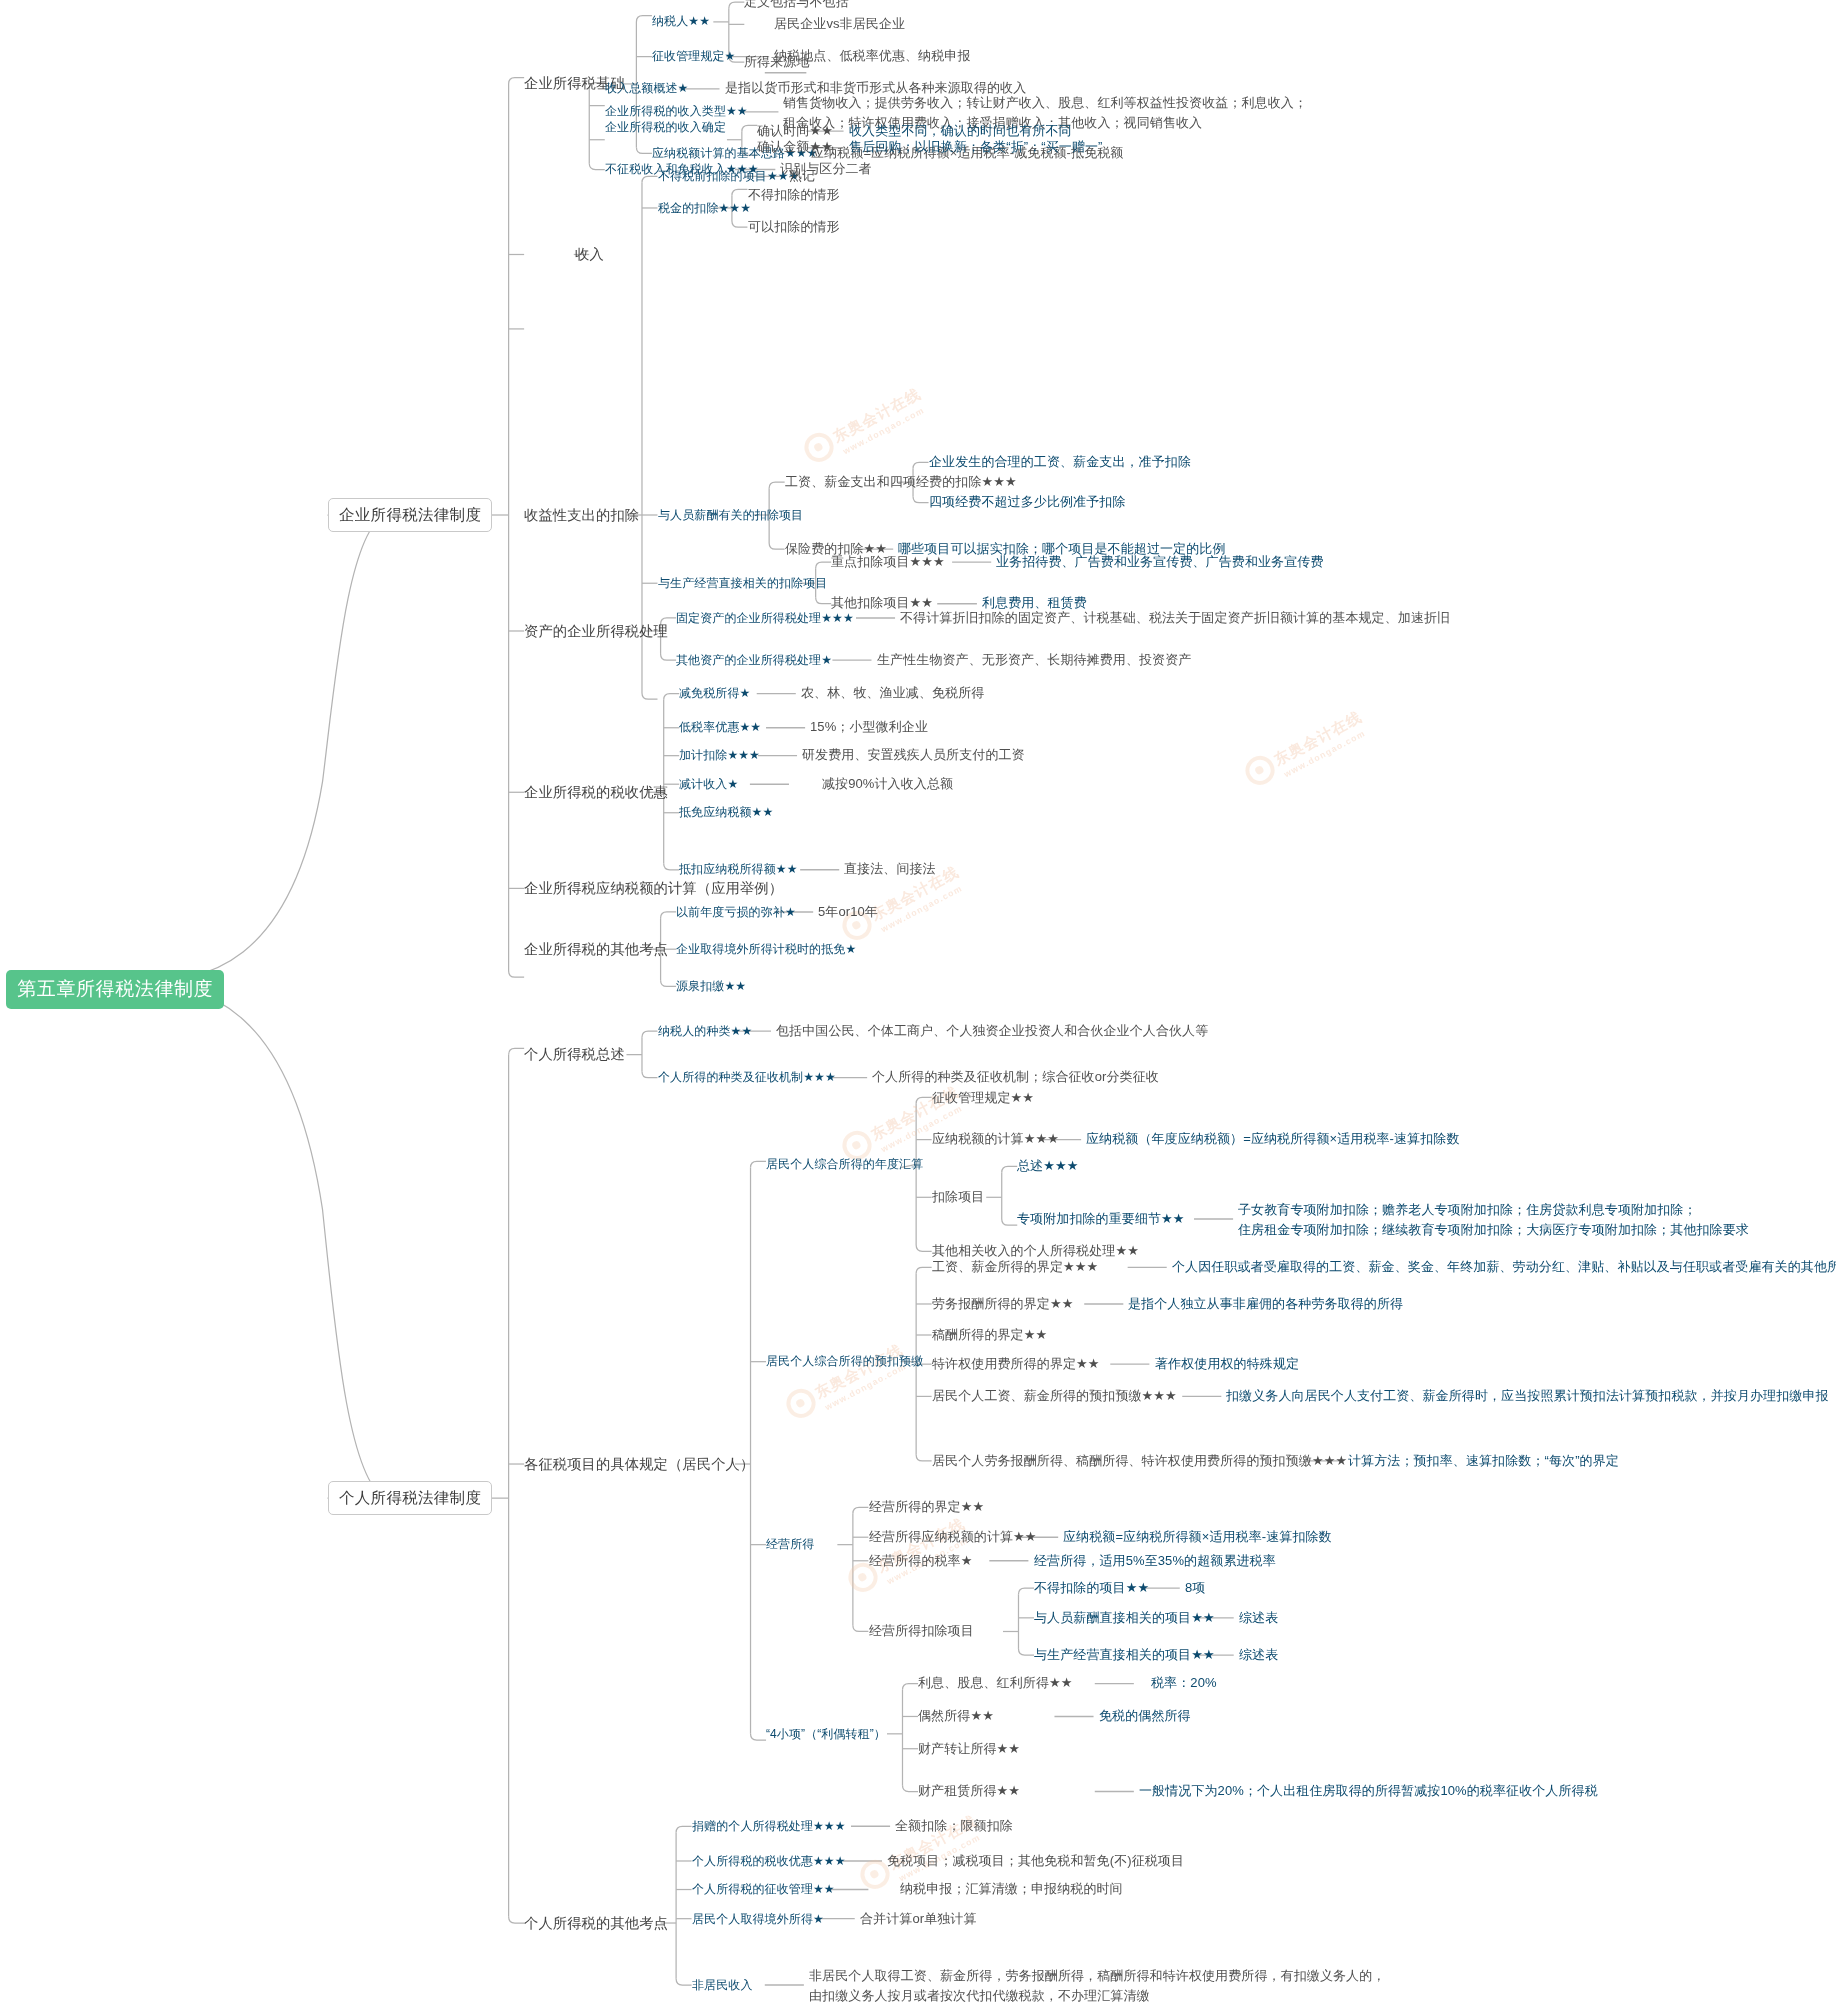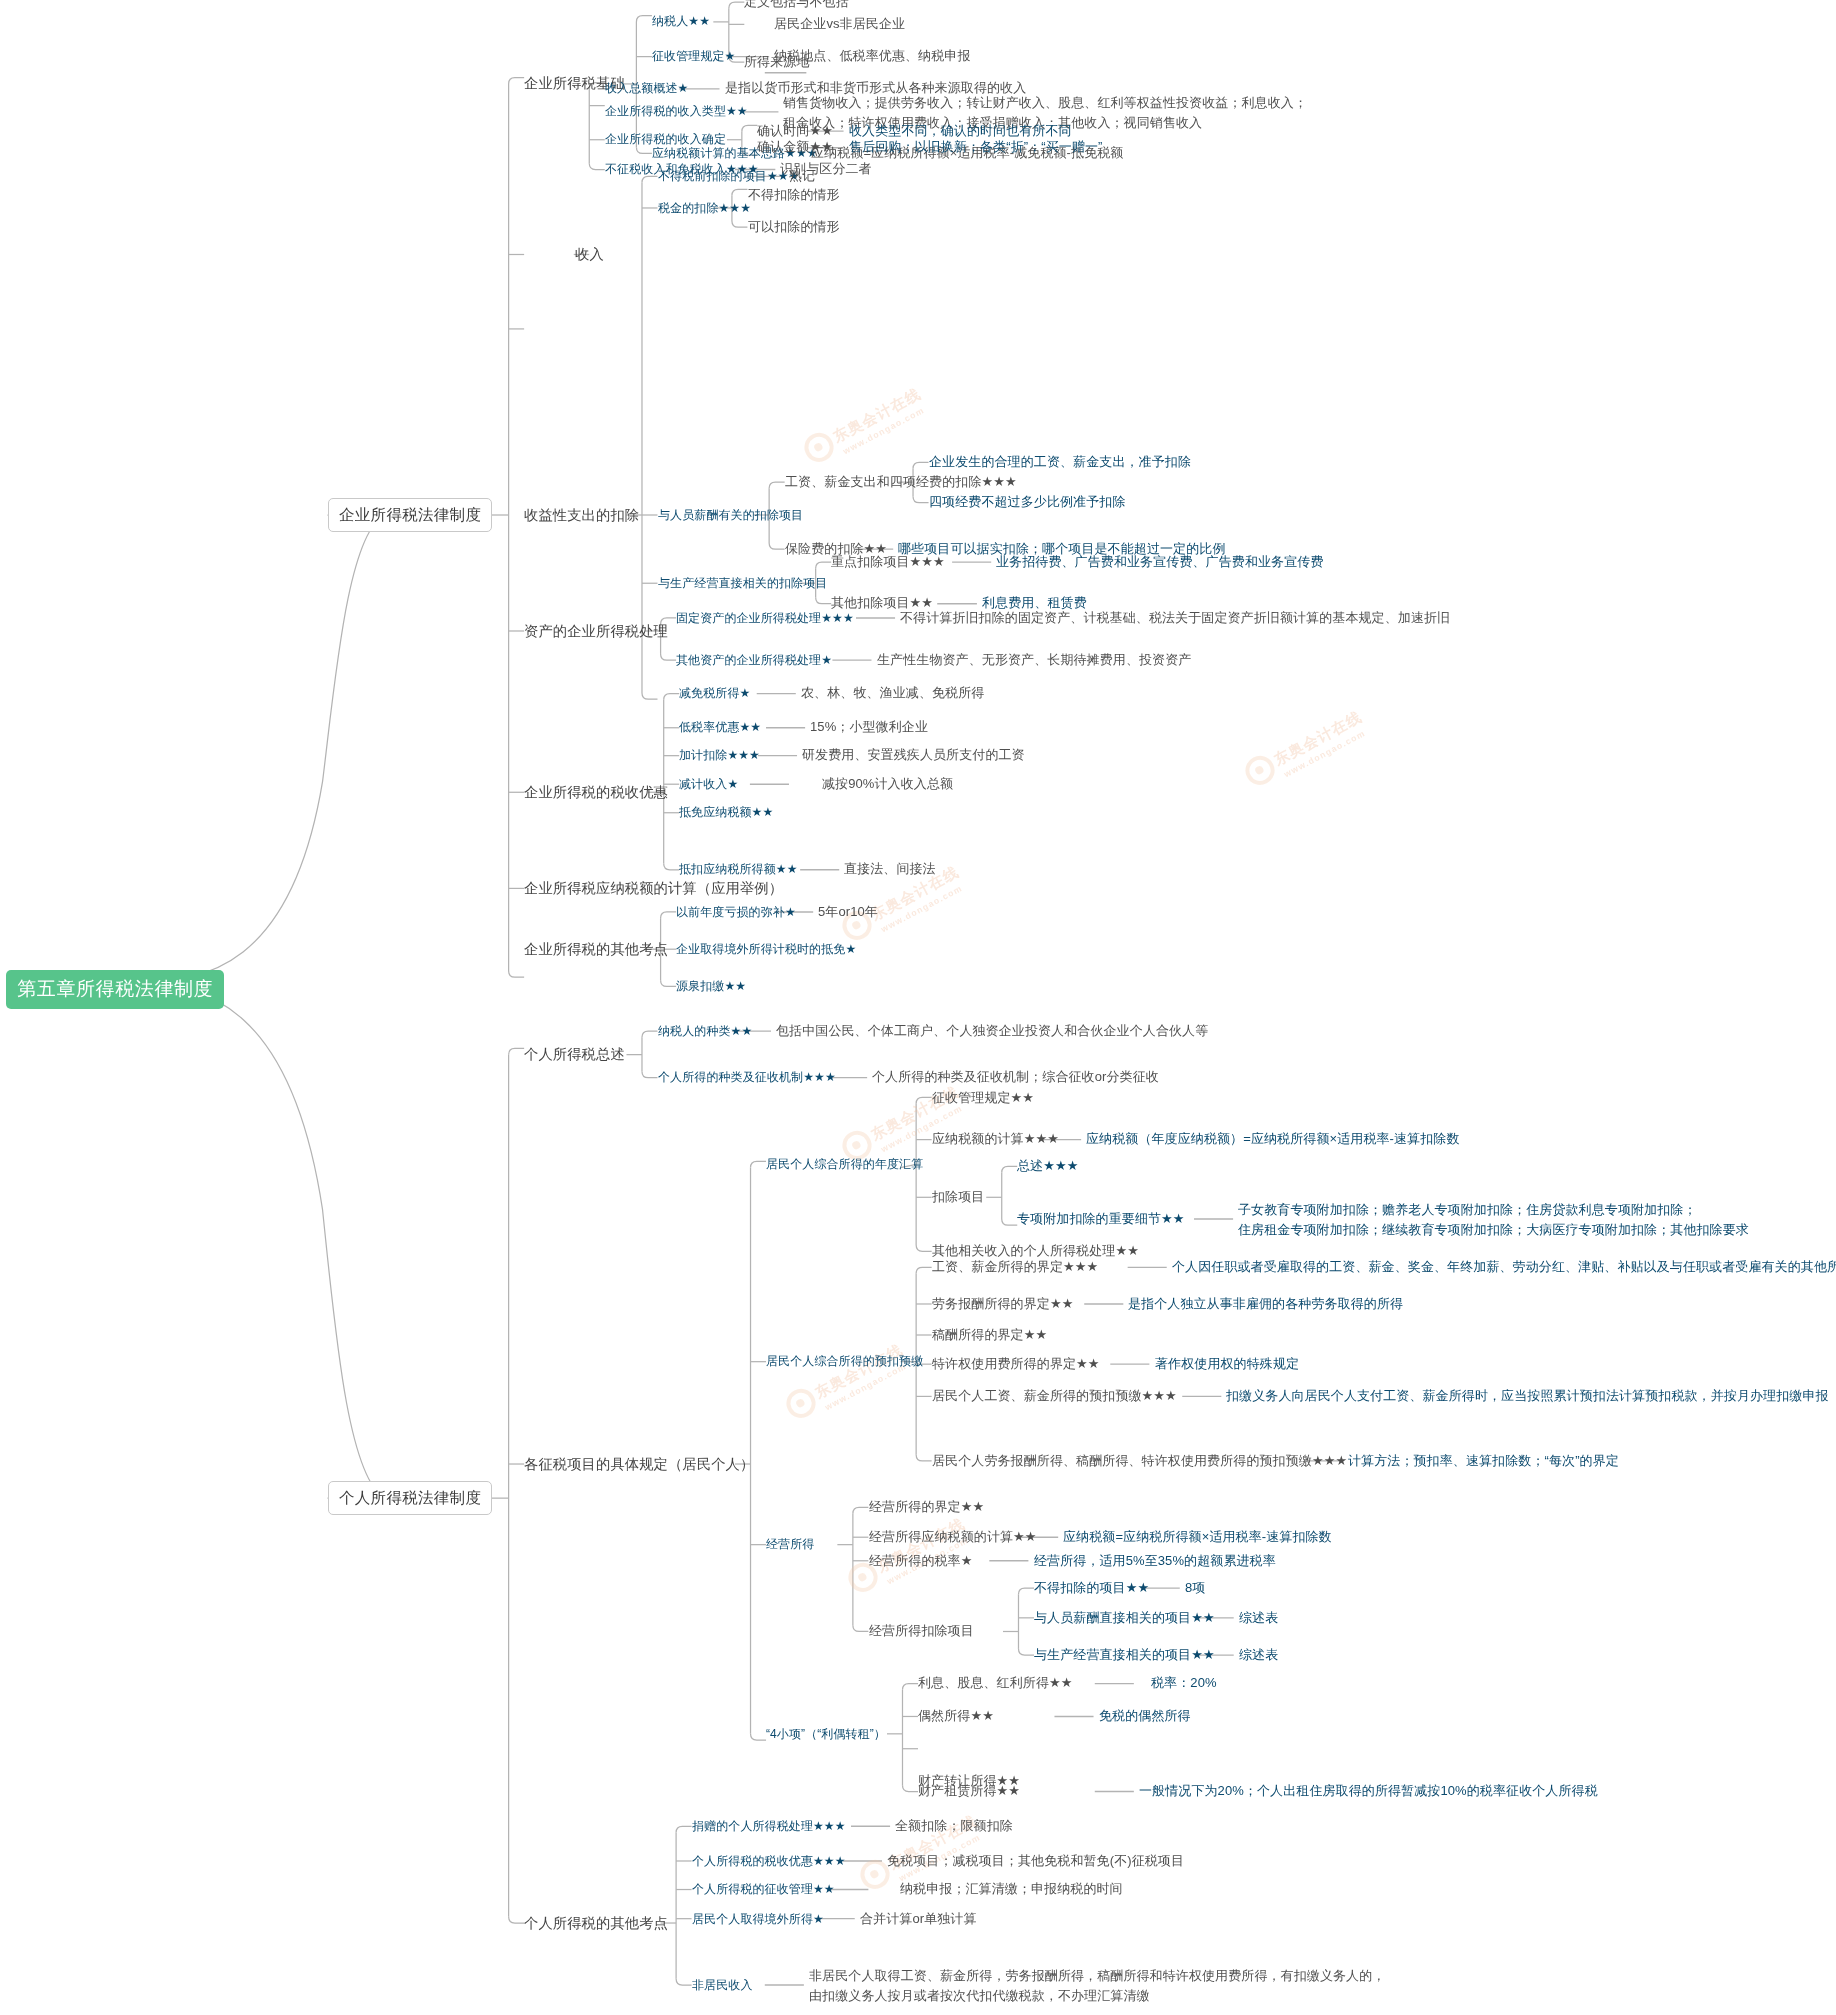--- a/index.html
+++ b/index.html
@@ -332,21 +332,21 @@
 
   <div class="node lvl1" style="left:575px; top:245px;">收入</div>
 
   <div class="node lvl2" style="left:605px; top:79px;">收入总额概述★</div>
   <div class="node lvl3" style="left:725px; top:79px;">是指以货币形式和非货币形式从各种来源取得的收入</div>
 
   <div class="node lvl2" style="left:605px; top:102px;">企业所得税的收入类型★★</div>
   <div class="node lvl3" style="left:783px; top:94px;">销售货物收入；提供劳务收入；转让财产收入、股息、红利等权益性投资收益；利息收入；</div>
   <div class="node lvl3" style="left:783px; top:114px;">租金收入；特许权使用费收入；接受捐赠收入；其他收入；视同销售收入</div>
 
-  <div class="node lvl2" style="left:605px; top:130px;">企业所得税的收入确定</div>
+  <div class="node lvl2" style="left:605px; top:118px;">企业所得税的收入确定</div>
   <div class="node lvl3" style="left:757px; top:122px;">确认时间★★</div>
   <div class="node lvl4" style="left:849px; top:122px;">收入类型不同，确认的时间也有所不同</div>
   <div class="node lvl3" style="left:757px; top:138px;">确认金额★★</div>
   <div class="node lvl4" style="left:849px; top:138px;">售后回购；以旧换新；各类“折”；“买一赠一”</div>
 
   <div class="node lvl2" style="left:605px; top:160px;">不征税收入和免税收入★★★</div>
   <div class="node lvl3" style="left:780px; top:160px;">识别与区分二者</div>
 
   <div class="node lvl1" style="left:524px; top:506px;">收益性支出的扣除</div>
 
@@ -441,21 +441,21 @@
   <div class="node lvl4" style="left:1034px; top:1609px;">与人员薪酬直接相关的项目★★</div>
   <div class="node lvl4" style="left:1239px; top:1609px;">综述表</div>
   <div class="node lvl4" style="left:1034px; top:1646px;">与生产经营直接相关的项目★★</div>
   <div class="node lvl4" style="left:1239px; top:1646px;">综述表</div>
 
   <div class="node lvl2" style="left:766px; top:1725px;">“4小项”（“利偶转租”）</div>
   <div class="node lvl3" style="left:918px; top:1674px;">利息、股息、红利所得★★</div>
   <div class="node lvl4" style="left:1139px; top:1674px;margin-left:12px;">税率：20%</div>
   <div class="node lvl3" style="left:918px; top:1707px;">偶然所得★★</div>
   <div class="node lvl4" style="left:1099px; top:1707px;">免税的偶然所得</div>
-  <div class="node lvl3" style="left:918px; top:1740px;margin-top:32px;">财产转让所得★★</div>
+  <div class="node lvl3" style="left:918px; top:1740px;">财产转让所得★★</div>
   <div class="node lvl3" style="left:918px; top:1782px;">财产租赁所得★★</div>
   <div class="node lvl4" style="left:1139px; top:1782px;">一般情况下为20%；个人出租住房取得的所得暂减按10%的税率征收个人所得税</div>
 
   <div class="node lvl1" style="left:524px; top:1914px;">个人所得税的其他考点</div>
   <div class="node lvl2" style="left:692px; top:1817px;">捐赠的个人所得税处理★★★</div>
   <div class="node lvl3" style="left:895px; top:1817px;">全额扣除；限额扣除</div>
   <div class="node lvl2" style="left:692px; top:1852px;">个人所得税的税收优惠★★★</div>
   <div class="node lvl3" style="left:887px; top:1852px;">免税项目；减税项目；其他免税和暂免(不)征税项目</div>
   <div class="node lvl2" style="left:692px; top:1880px;">个人所得税的征收管理★★</div>
   <div class="node lvl3" style="left:874px; top:1880px;margin-left:26px;">纳税申报；汇算清缴；申报纳税的时间</div>

